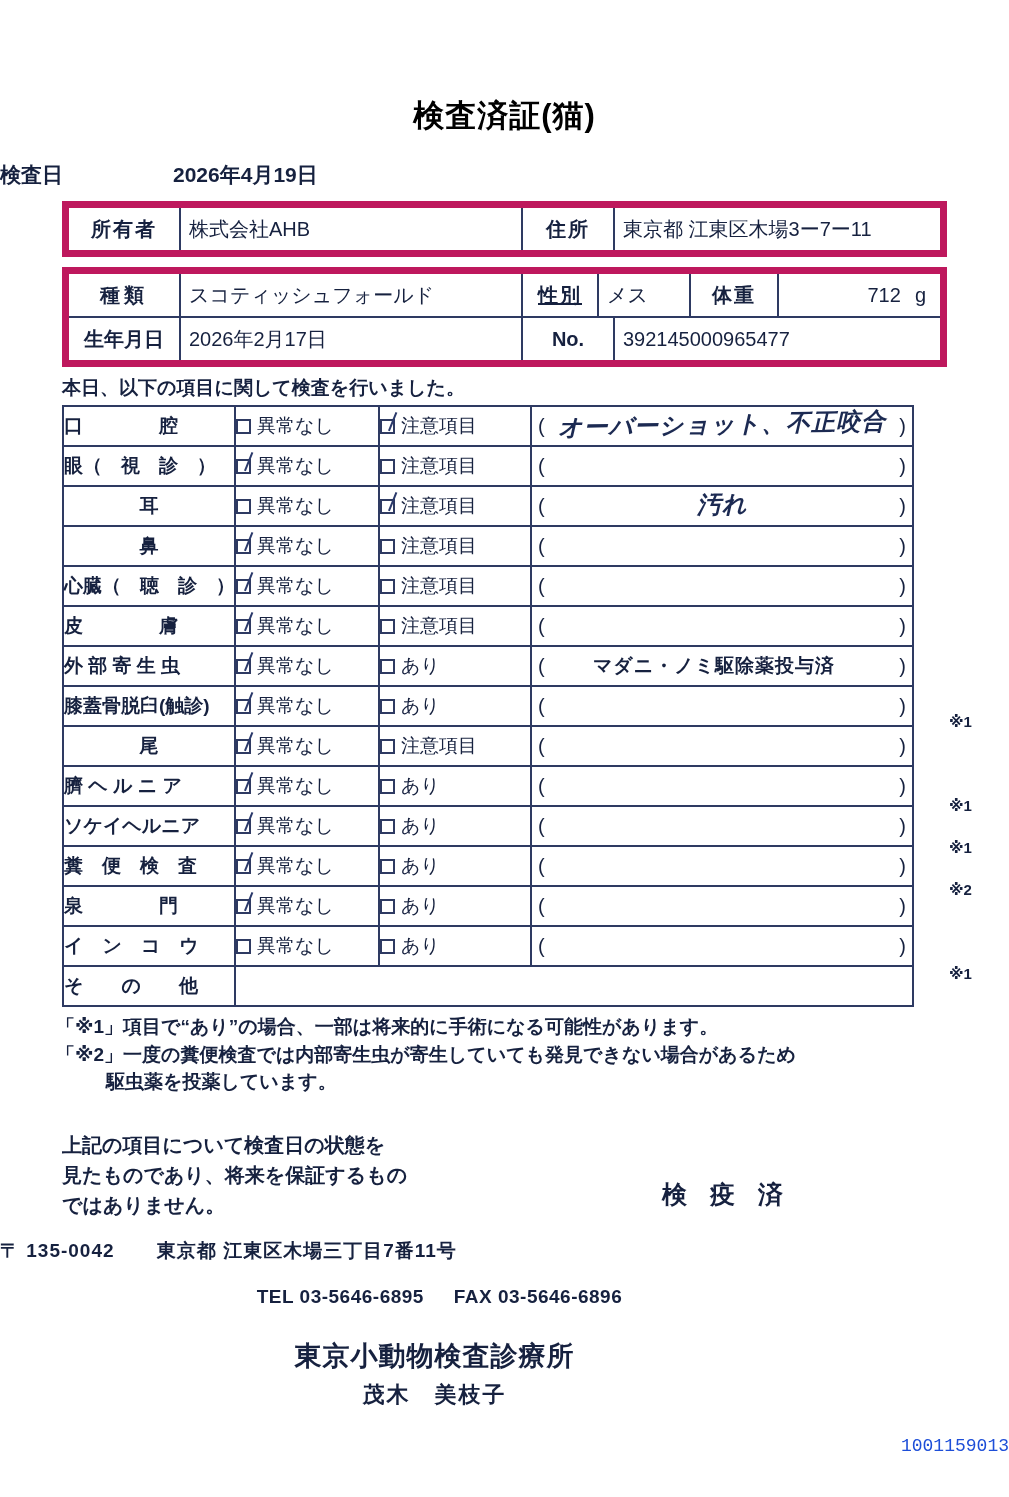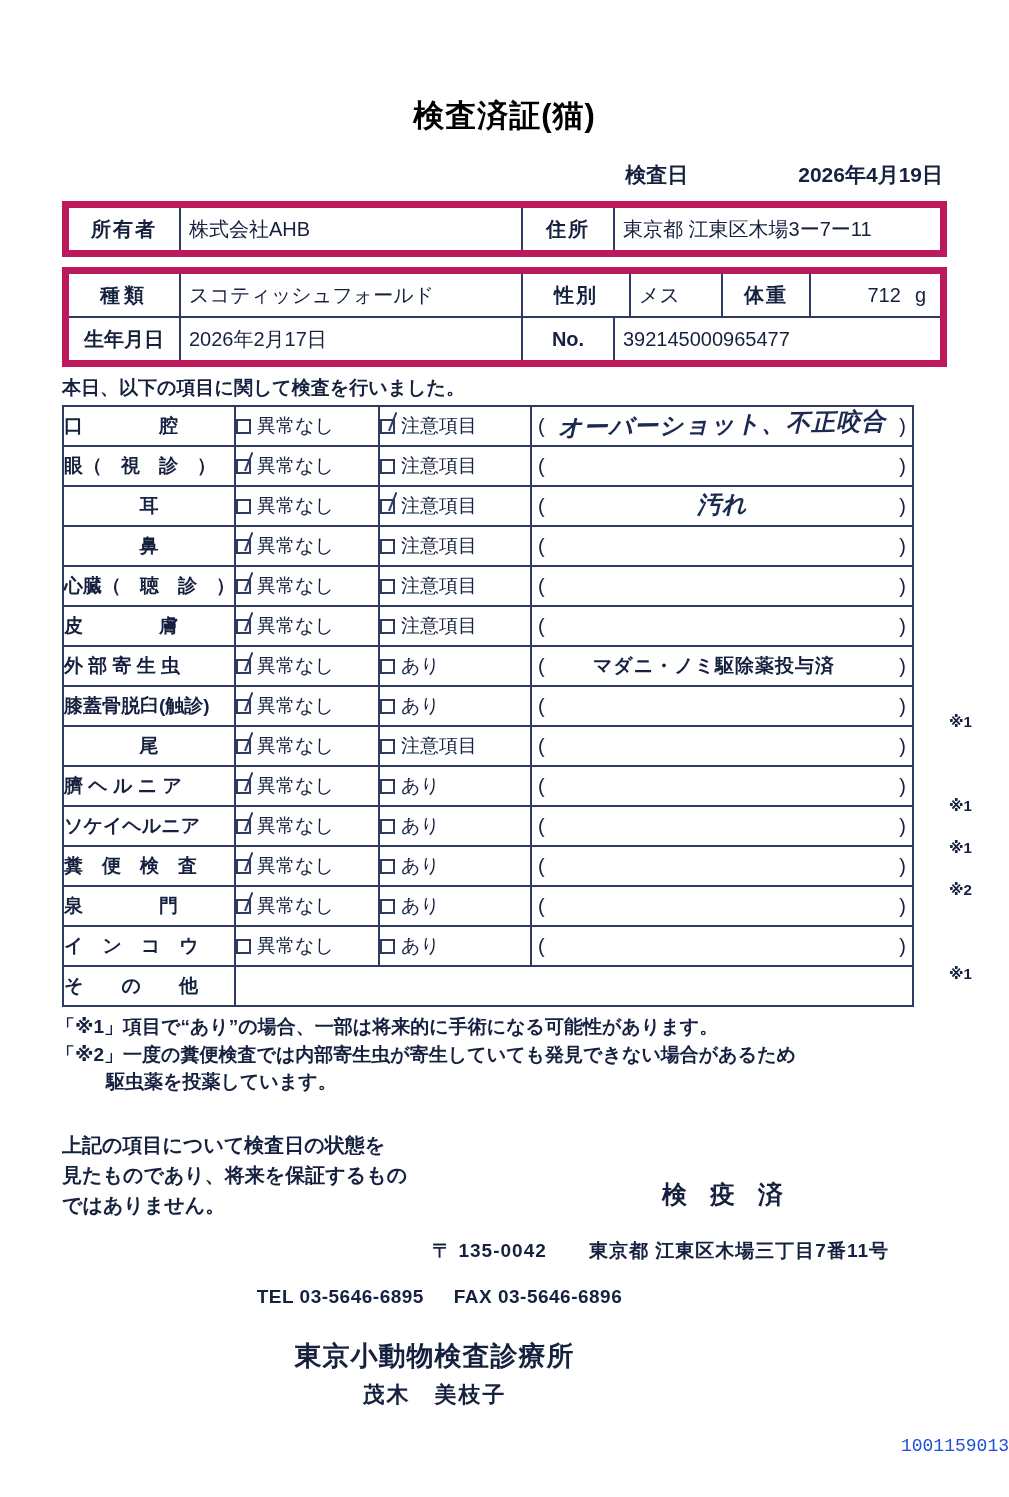--- a/index.html
+++ b/index.html
@@ -26,21 +26,20 @@
     font-size: 31px;
     letter-spacing: 1px;
     font-weight: 700;
     color: #000000;
     margin-top: 95px;
   }
 
   
   .exam-date-row {
     display: flex;
-    justify-content: flex-end;
     align-items: baseline;
     margin-top: 24px;
     padding-right: 66px;
     font-size: 21px;
     font-weight: 700;
   }
   .exam-date-row .label { margin-right: 110px; }
 
   
   .info-wrap {
@@ -61,21 +60,21 @@
     padding: 0 8px;
     box-sizing: border-box;
   }
   .cell.bdr-r { border-right: 2px solid #2e3a62; }
   .c-owner-lbl  { width: 112px; justify-content: center; letter-spacing: 2px; font-weight: 700;}
   .c-owner-val  { width: 342px; }
   .c-addr-lbl   { width: 92px; justify-content: center; letter-spacing: 2px; font-weight: 700;}
   .c-addr-val   { flex: 1; }
   .c-kind-lbl   { width: 112px; justify-content: center; letter-spacing: 4px; font-weight: 700;}
   .c-kind-val   { width: 342px; }
-  .c-sex-lbl    { width: 108px; justify-content: center; letter-spacing: 2px; font-weight: 700;}
+  .c-sex-lbl    { width: 76px; justify-content: center; letter-spacing: 2px; font-weight: 700; text-decoration: underline;}
   .c-sex-val    { width: 92px; }
   .c-wt-lbl     { width: 88px; justify-content: center; letter-spacing: 2px; font-weight: 700;}
   .c-wt-val     { flex: 1; justify-content: flex-end; padding-right: 14px;}
   .c-wt-val .unit { margin-left: 14px; }
   .c-birth-lbl  { width: 112px; justify-content: center; letter-spacing: 0px; font-weight: 700;}
   .c-birth-val  { width: 342px; }
   .c-no-lbl     { width: 92px; justify-content: center; font-weight: 700;}
   .c-no-val     { flex: 1; }
 
   
@@ -199,21 +198,21 @@
     margin-left: 180px;
     margin-top: 48px;
     font-size: 25px;
     font-weight: 700;
     letter-spacing: 8px;
   }
 
   
   .addr-line {
     margin-top: 18px;
-    text-align: right;
+    text-align: left;
     font-size: 19px;
     font-weight: 700;
     letter-spacing: 1px;
     padding-right: 120px;
   }
   .addr-line .zip { margin-right: 36px; }
   .tel-line {
     margin-top: 22px;
     text-align: center;
     font-size: 19px;

